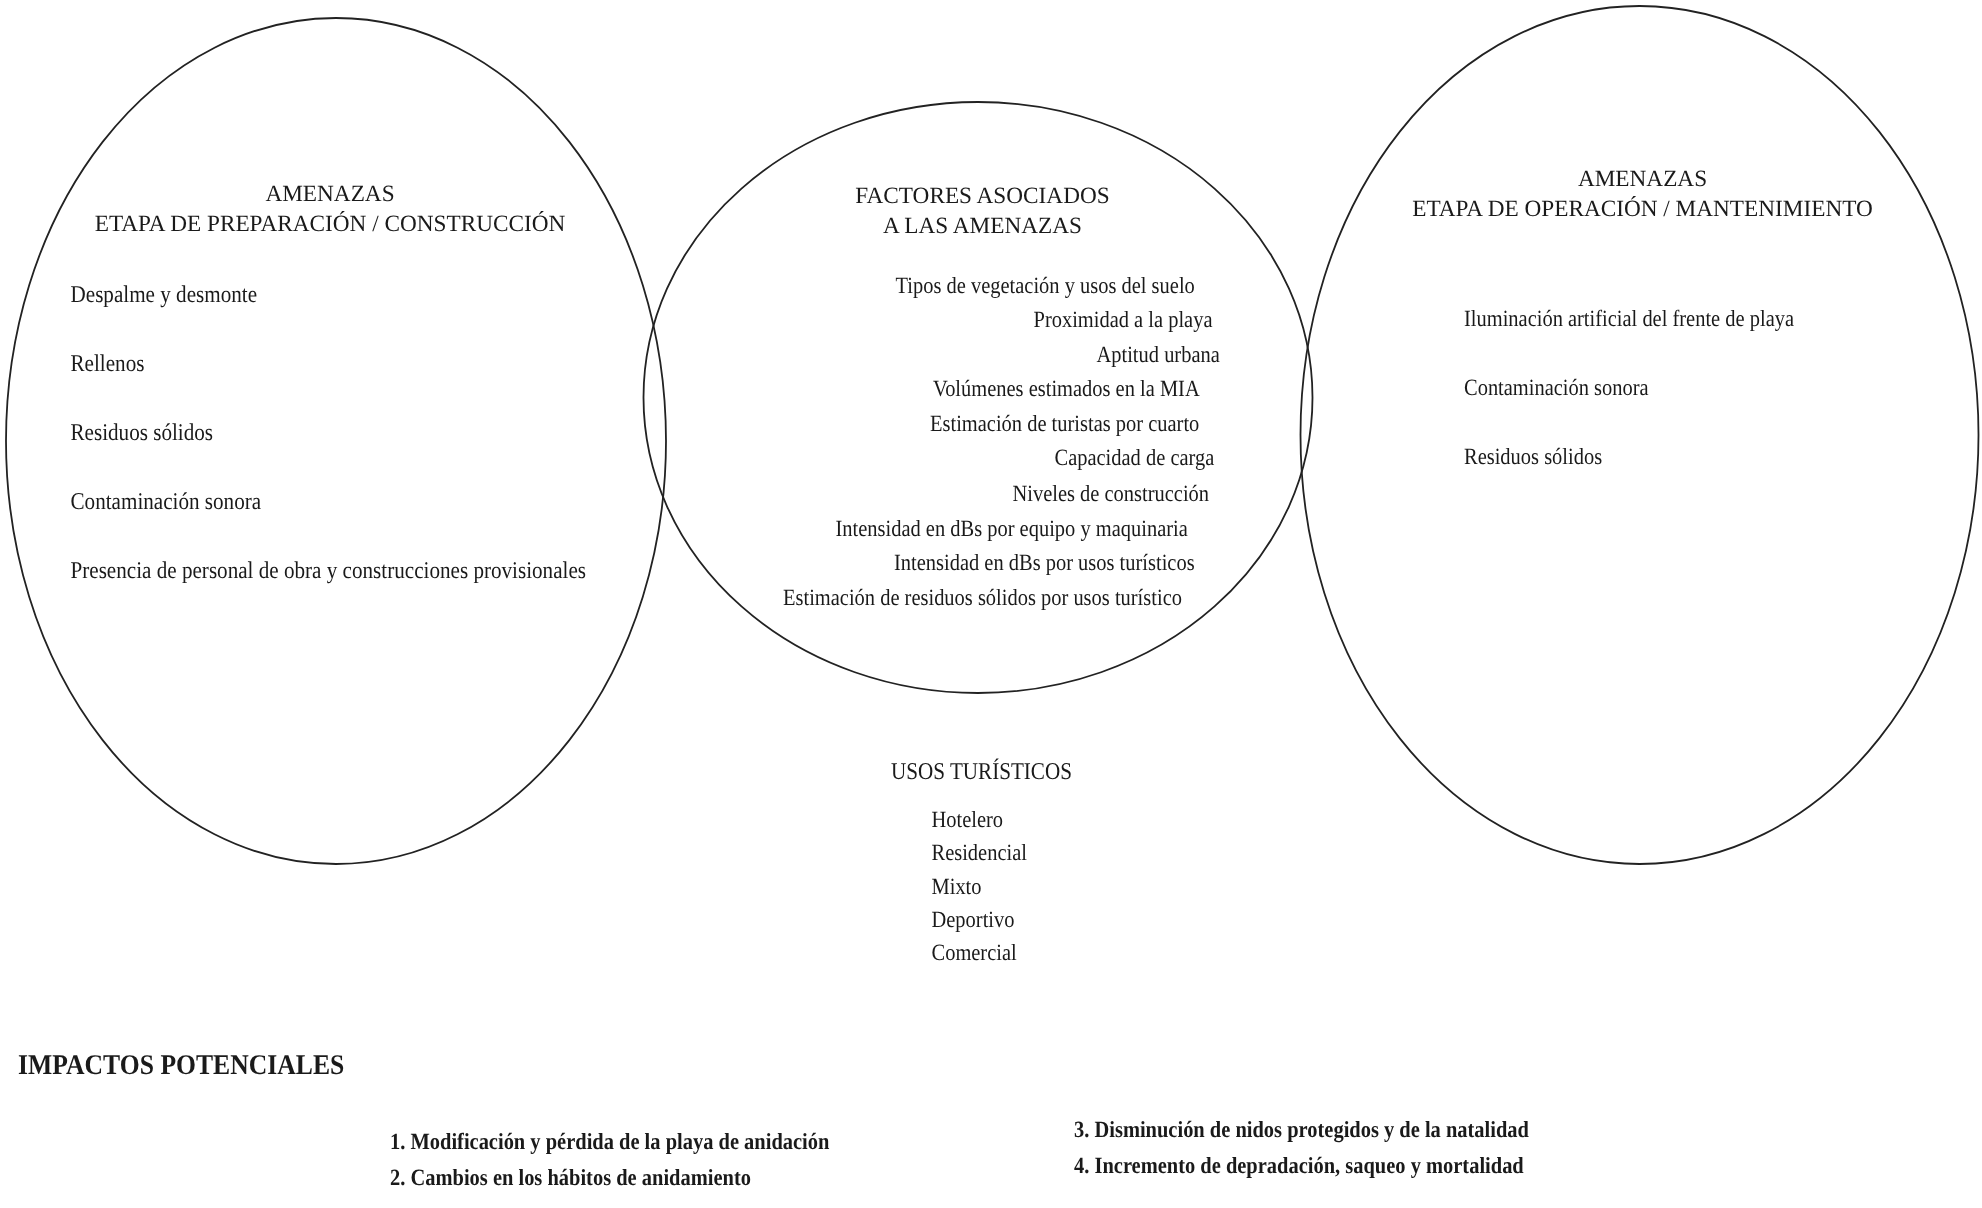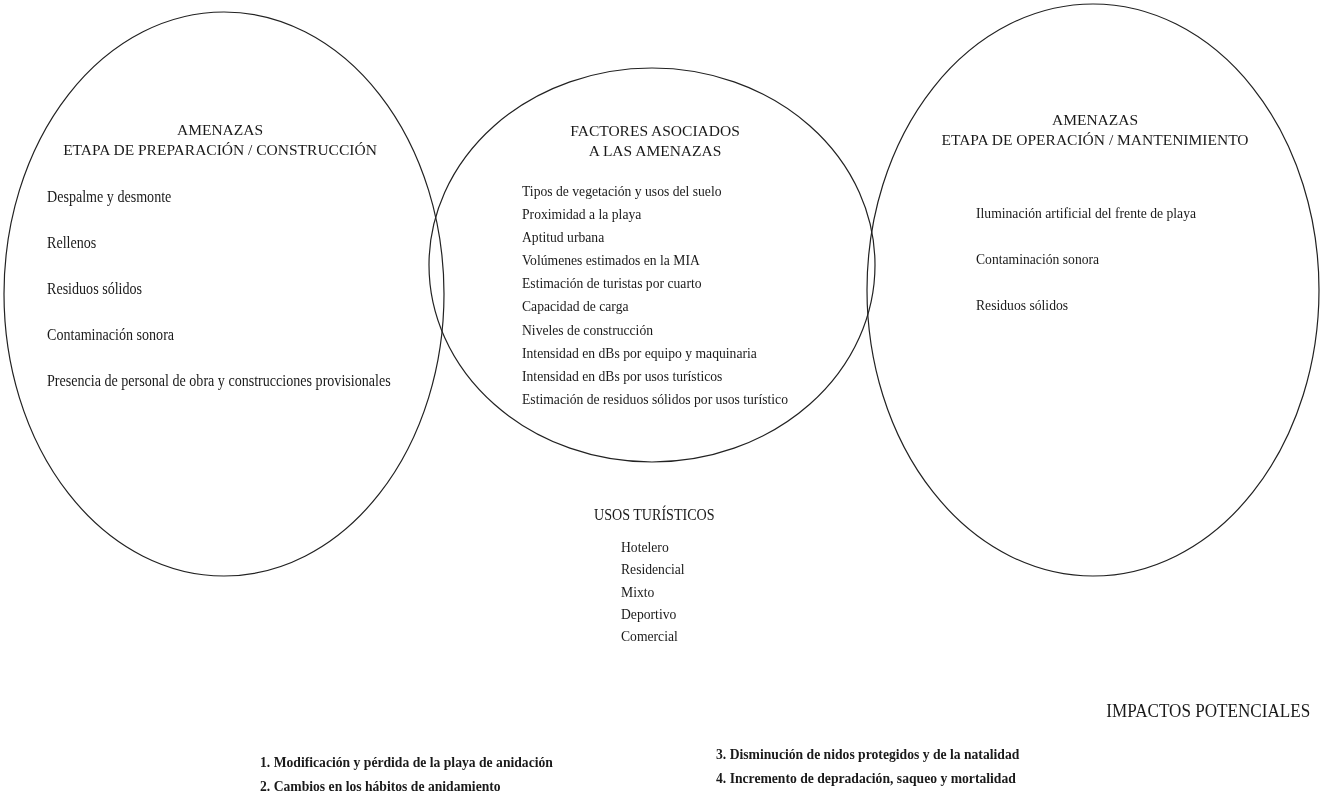--- a/index.html
+++ b/index.html
@@ -42,40 +42,40 @@
     .center-block span { display: block; }
 
     
     #left-title { left: 40px; top: 120px; width: 360px; }
     #left-list { position: absolute; left: 47px; top: 187px; }
     #left-list .item { height: 46px; font-size: 16px; line-height: 20px; white-space: nowrap; }
 
     
     #mid-title { left: 505px; top: 121px; width: 300px; }
     #mid-list { position: absolute; left: 522px; top: 181px; }
-    #mid-list .item { height: 23.1px; font-size: 15.5px; line-height: 20px; white-space: nowrap; }
+    #mid-list .item { height: 23.1px; font-size: 15.5px; line-height: 20px; white-space: nowrap; text-align: right; }
 
     
     #right-title { left: 920px; top: 110px; width: 350px; }
     #right-list { position: absolute; left: 976px; top: 203px; }
     #right-list .item { height: 46px; font-size: 15.5px; line-height: 20px; white-space: nowrap; }
 
     
     #usos-title { position: absolute; left: 594px; top: 506px; font-size: 16px; white-space: nowrap; }
     #usos-list { position: absolute; left: 621px; top: 537px; }
     #usos-list .item { height: 22.3px; font-size: 15.5px; line-height: 20px; white-space: nowrap; }
 
     
     #impactos-title {
       position: absolute;
       left: 0;
       width: 1321px;
       top: 700px;
-      text-align: right;
-      font-weight: normal;
+      text-align: left;
+      font-weight: bold;
       font-size: 19px;
       white-space: nowrap;
     }
     #impactos-title span { display: inline-block; transform: scaleX(0.9); }
     .impact-col { position: absolute; font-weight: bold; font-size: 15.5px; }
     .impact-col .item { height: 24px; line-height: 20px; white-space: nowrap; }
     #impact-col-1 { left: 260px; top: 752px; }
     #impact-col-2 { left: 716px; top: 744px; }
   </style>
 </head>

